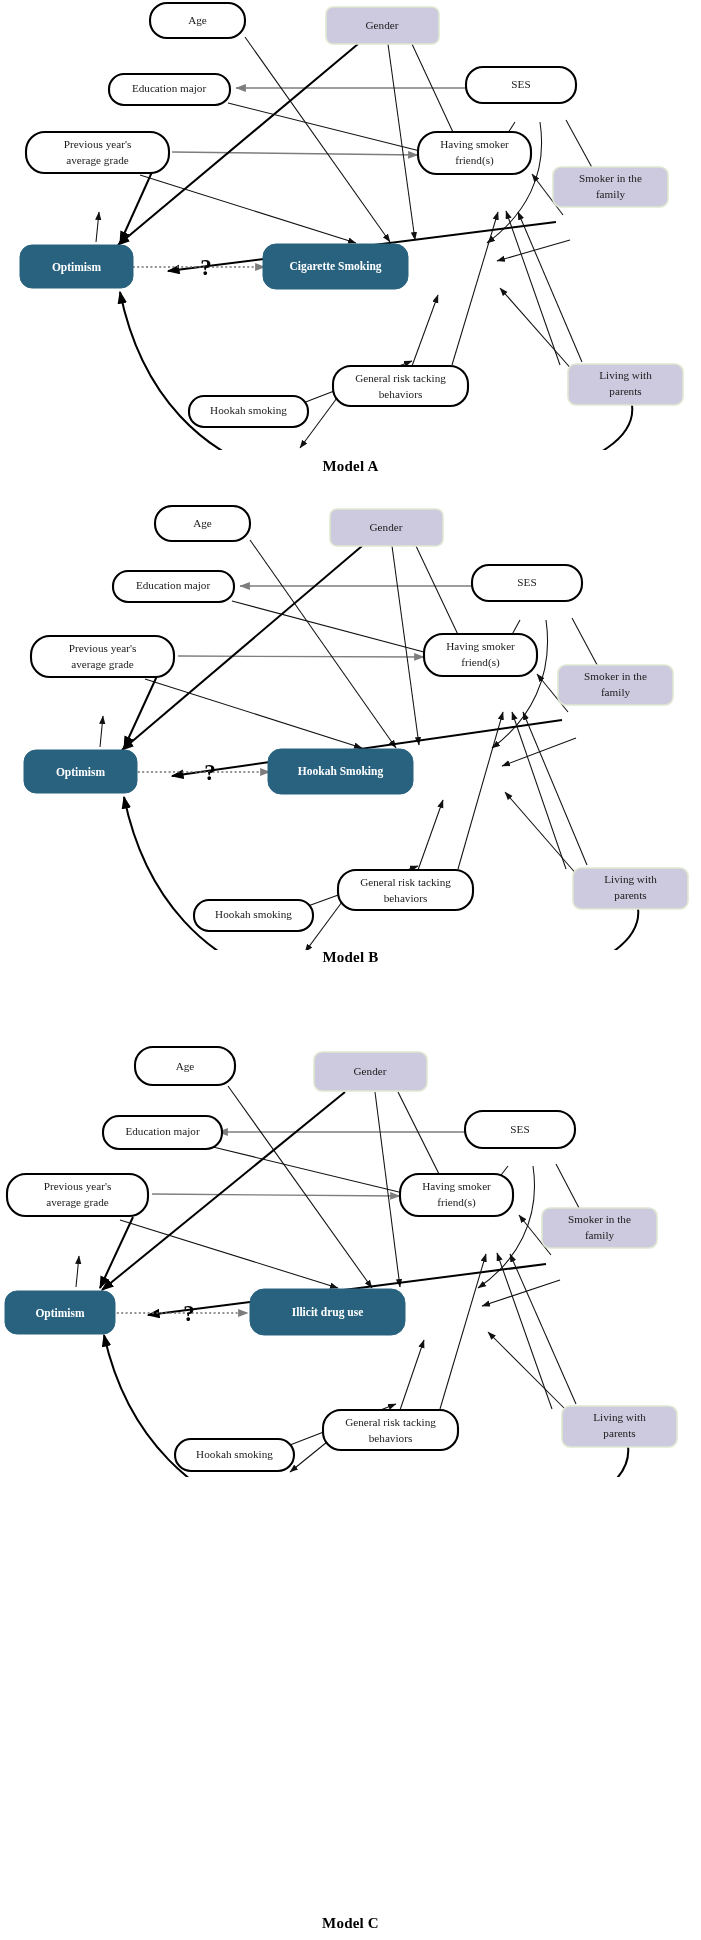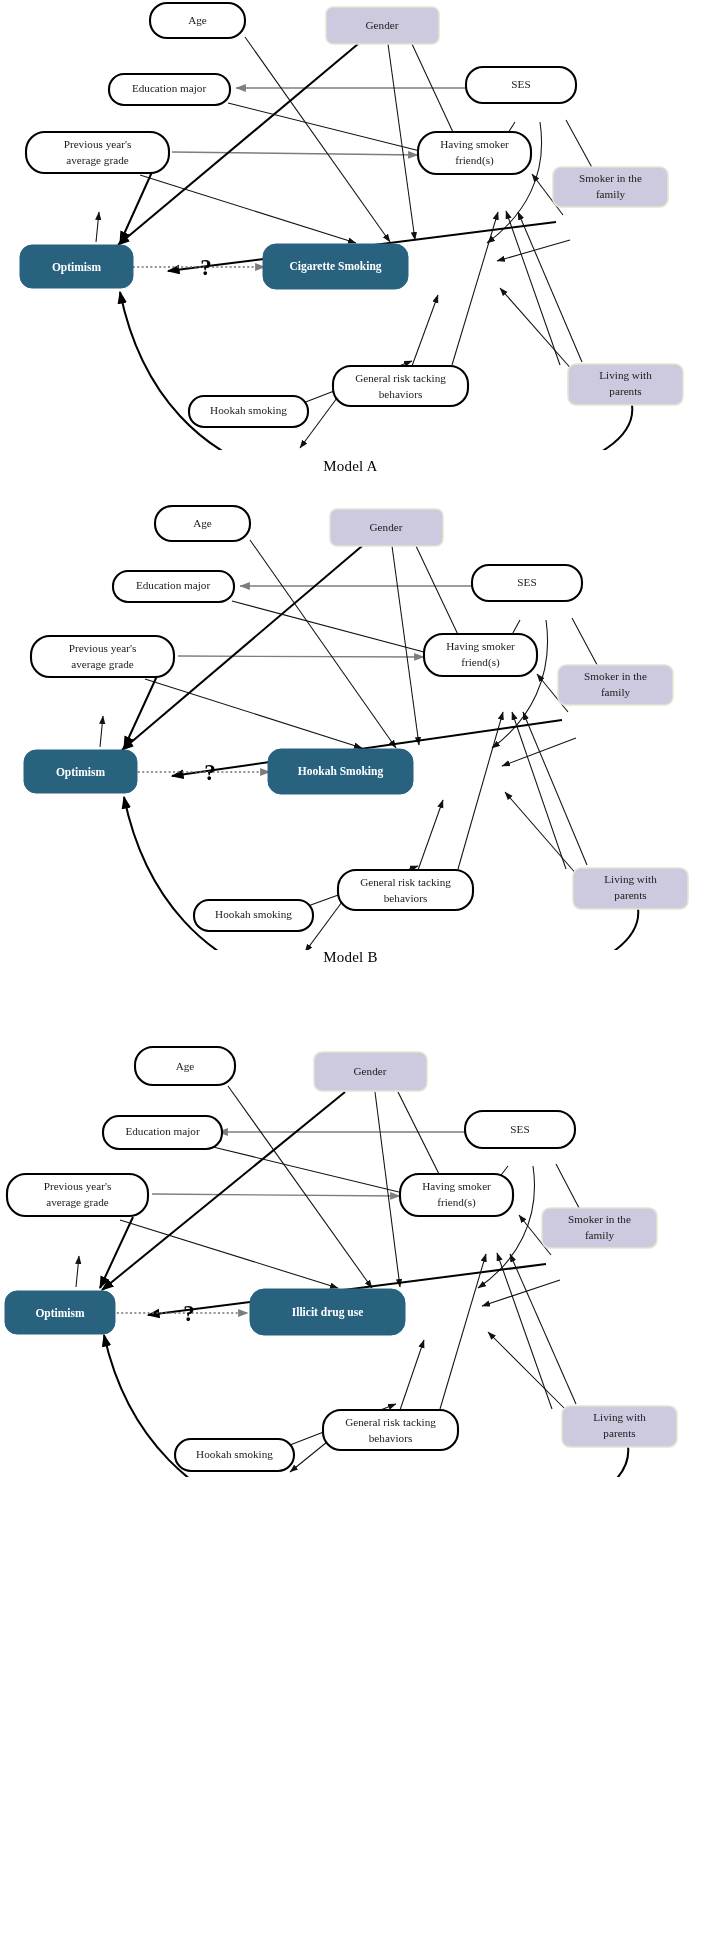--- a/index.html
+++ b/index.html
@@ -21,21 +21,21 @@
     width: 631px;
   }
   .model-svg {
     display: block;
   }
   .model-caption {
     position: absolute;
     width: 701px;
     text-align: center;
     font-family: "Liberation Serif", serif;
-    font-weight: normal;
+    font-weight: bold;
     font-size: 15px;
     color: #000000;
     letter-spacing: 0.2px;
   }
   
   text.node-label {
     font-family: "Liberation Serif", serif;
     font-size: 11.2px;
     fill: #1a1a1a;
     text-anchor: middle;
@@ -454,13 +454,14 @@
       <rect class="rect-plain" x="175" y="417" width="119" height="32" rx="16" ry="16"></rect>
       <text class="node-label" x="234.5" y="433">Hookah smoking</text>
     </g>
 
     <g>
       <rect class="rect-plain" x="323" y="388" width="135" height="40" rx="18" ry="18"></rect>
       <text class="node-label" x="390.5" y="401">General risk tacking</text>
       <text class="node-label" x="390.5" y="417">behaviors</text>
     </g>
   </svg>
+  <div class="model-caption" style="top:893px;">Model C</div>
 </div>
 
 </body></html>

